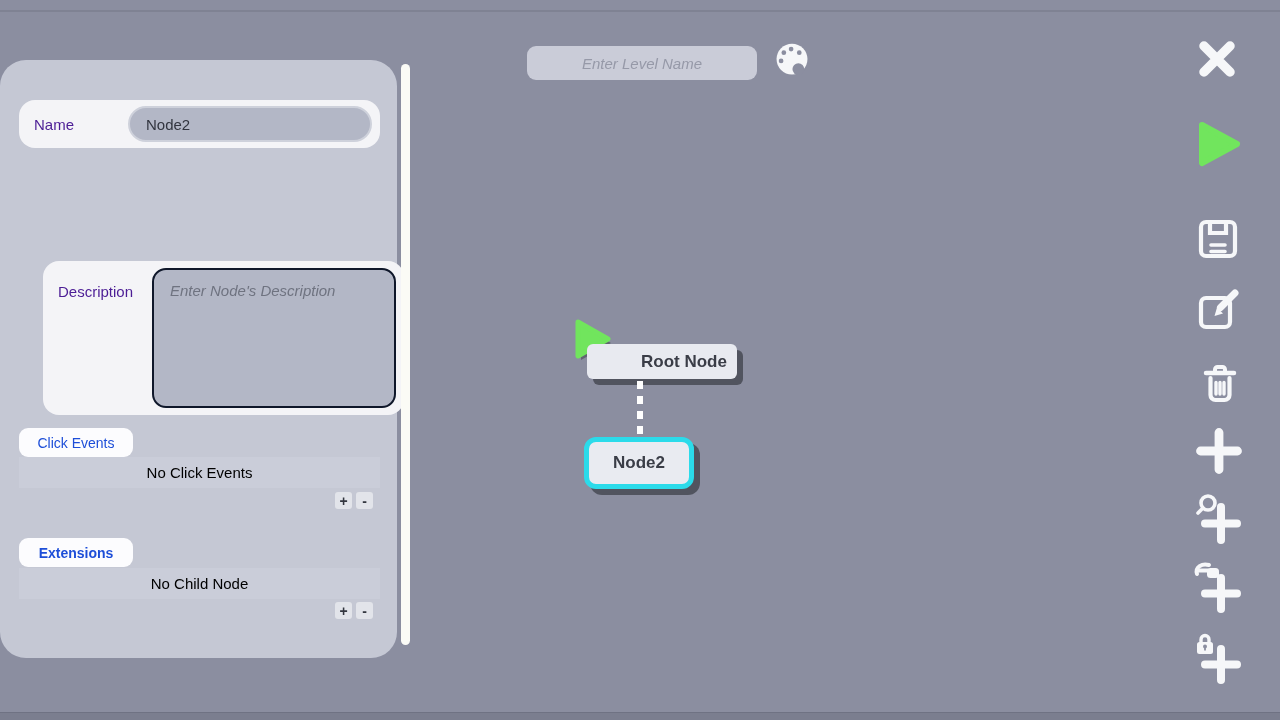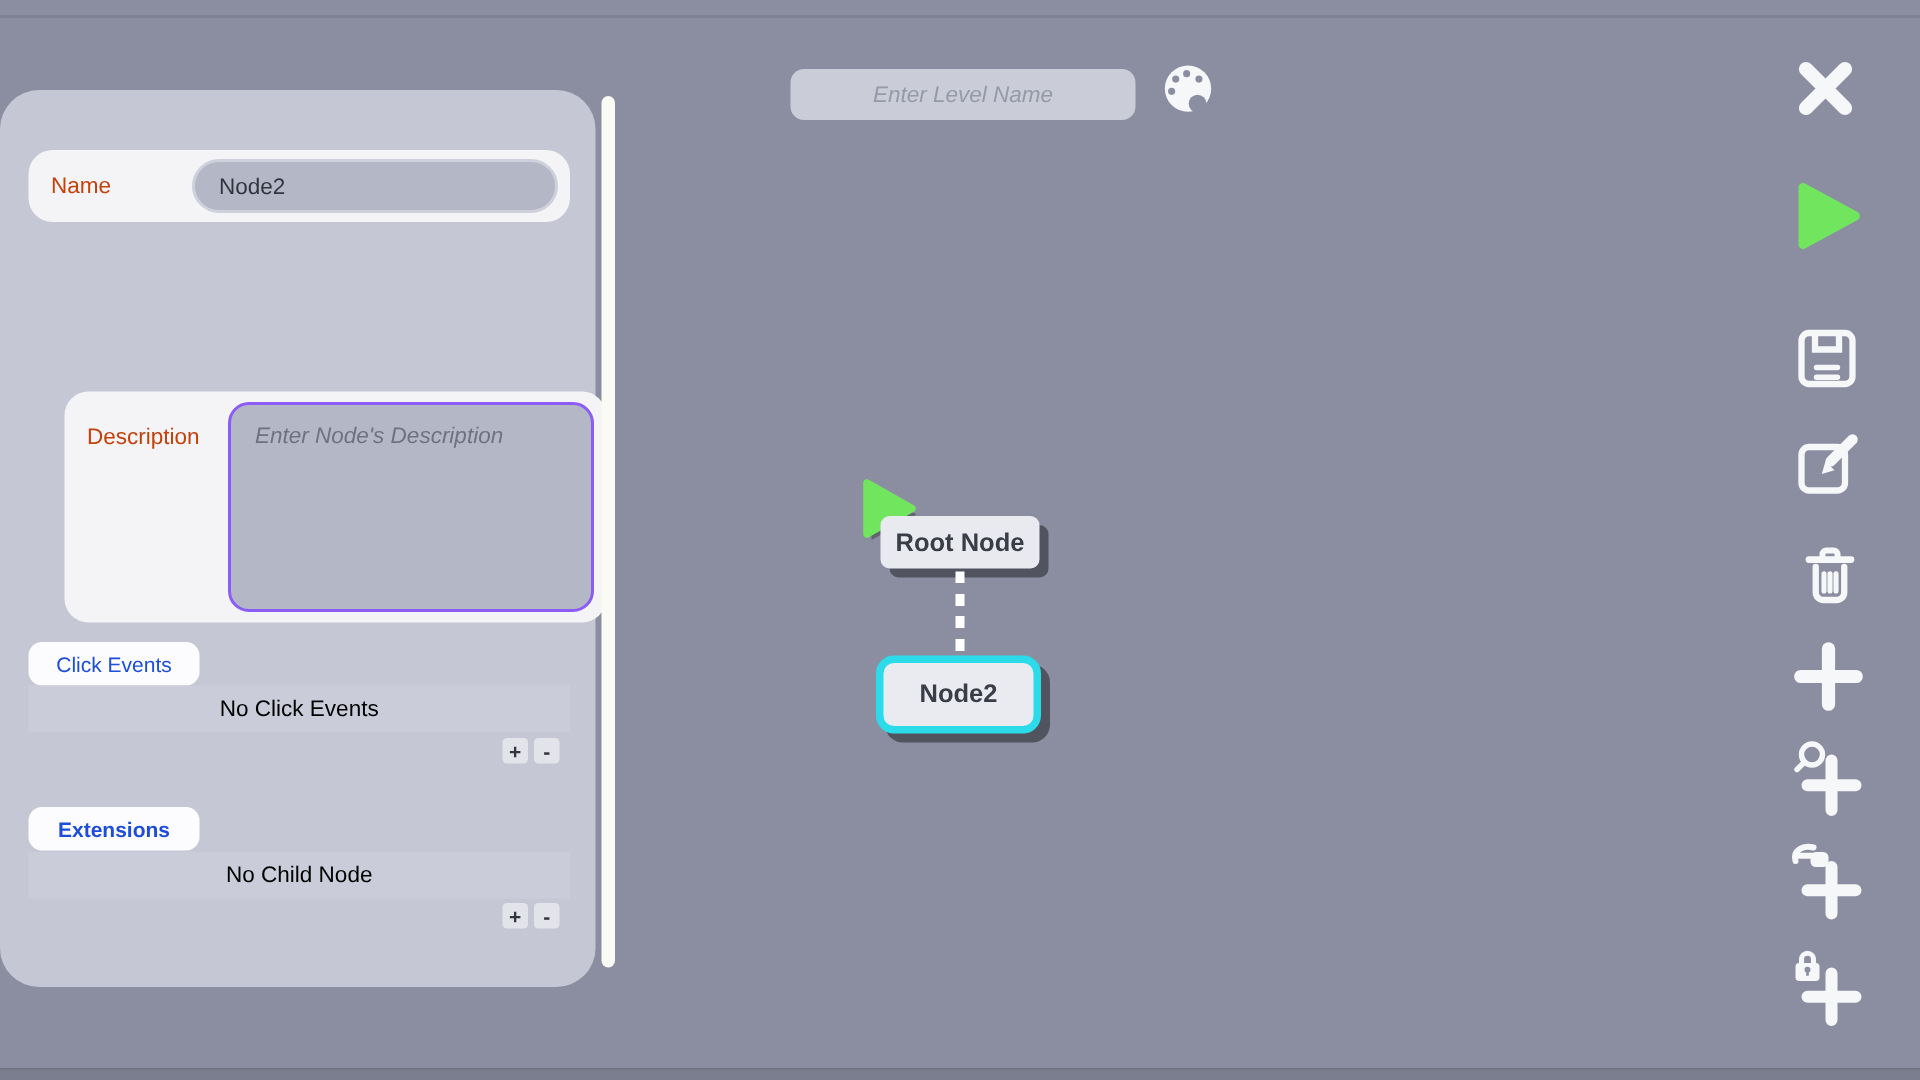--- a/index.html
+++ b/index.html
@@ -15,46 +15,46 @@
   .level-input::placeholder{color:#9699a8;font-style:italic;}
   .palette{position:absolute;left:772px;top:40px;width:40px;height:40px;cursor:pointer;}
 
   
   .panel{position:absolute;left:0;top:60px;width:397px;height:598px;background:#c5c8d4;border-radius:26px;}
   .scrollbar{position:absolute;left:401px;top:64px;width:9px;height:581px;background:#fbfbf6;border-radius:5px;}
   .row{position:absolute;left:19px;width:361px;background:#f4f4f7;border-radius:16px;}
   .row-name{top:40px;height:48px;}
   .row-type{top:113px;height:48px;}
   .row-desc{top:201px;height:154px;margin-left:24px;}
-  .field-label{position:absolute;left:15px;font-size:15px;color:#c2410c;}
+  .field-label{position:absolute;left:15px;font-size:15px;color:#4c1d95;}
   .v-center{top:50%;transform:translateY(-50%);}
   .field-input{position:absolute;left:109px;top:6px;width:244px;height:36px;box-sizing:border-box;
     border-radius:18px;border:2px solid #ced1db;background:#b3b7c6;padding:0 16px;font-size:15px;color:#32353f;
     outline:none;font-family:"Liberation Sans",sans-serif;}
   .field-input.light{background:#cdd0dc;border-color:#d9dbe4;}
   .desc-area{position:absolute;left:109px;top:7px;width:244px;height:140px;box-sizing:border-box;resize:none;
-    border-radius:14px;border:2px solid #8b5cf6;background:#b3b7c6;padding:12px 16px;font-size:15px;color:#701a75;
+    border-radius:14px;border:2px solid #0f172a;background:#b3b7c6;padding:12px 16px;font-size:15px;color:#701a75;
     outline:none;font-family:"Liberation Sans",sans-serif;}
   .desc-area::placeholder{color:#6f7380;font-style:italic;}
   .tab{position:absolute;left:19px;width:114px;height:29px;background:#fcfcfe;border-radius:9px;
     display:flex;align-items:center;justify-content:center;font-size:14px;color:#1d4ed8;}
   .tab-click{top:368px;} .tab-ext{top:478px;font-weight:bold;}
   .listbar{position:absolute;left:19px;width:361px;height:31px;background:#cacdd9;
     display:flex;align-items:center;justify-content:center;font-size:15px;color:#000000;}
   .bar-click{top:397px;} .bar-ext{top:508px;}
   .pm-group{position:absolute;right:24px;display:flex;gap:4px;}
   .pm-click{top:432px;} .pm-ext{top:542px;}
   .pm-btn{width:17px;height:17px;background:#e2e4ea;border:none;border-radius:3px;
     display:flex;align-items:center;justify-content:center;font-size:14px;font-weight:bold;color:#33363f;
     cursor:pointer;padding:0;line-height:1;font-family:"Liberation Sans",sans-serif;}
 
   
   .root-node{position:absolute;left:587px;top:344px;width:106px;height:35px;background:#e8eaf0;border-radius:6px;
     box-shadow:6px 6px 0 #51545f;display:flex;align-items:center;justify-content:center;
-    font-size:17px;font-weight:600;color:#3a3d47;}
+    font-size:17px;font-weight:600;color:#3a3d47;padding-left:44px;}
   .root-play{position:absolute;left:574px;top:318px;width:40px;height:44px;}
   .connector{position:absolute;left:637px;top:381px;width:6px;height:56px;
     background:repeating-linear-gradient(to bottom,#ffffff 0 8px,transparent 8px 15px);}
   .node2{position:absolute;left:584px;top:437px;width:110px;height:52px;box-sizing:border-box;
     background:#e9ebf1;border:5px solid #2bdbea;border-radius:12px;box-shadow:6px 6px 0 #51545f;
     display:flex;align-items:center;justify-content:center;font-size:17px;font-weight:600;color:#3a3d47;}
 
   
   .tool{position:absolute;width:48px;height:48px;cursor:pointer;}
   .t-close{left:1193px;top:35px;} .t-play{left:1194px;top:120px;} .t-save{left:1194px;top:215px;}

